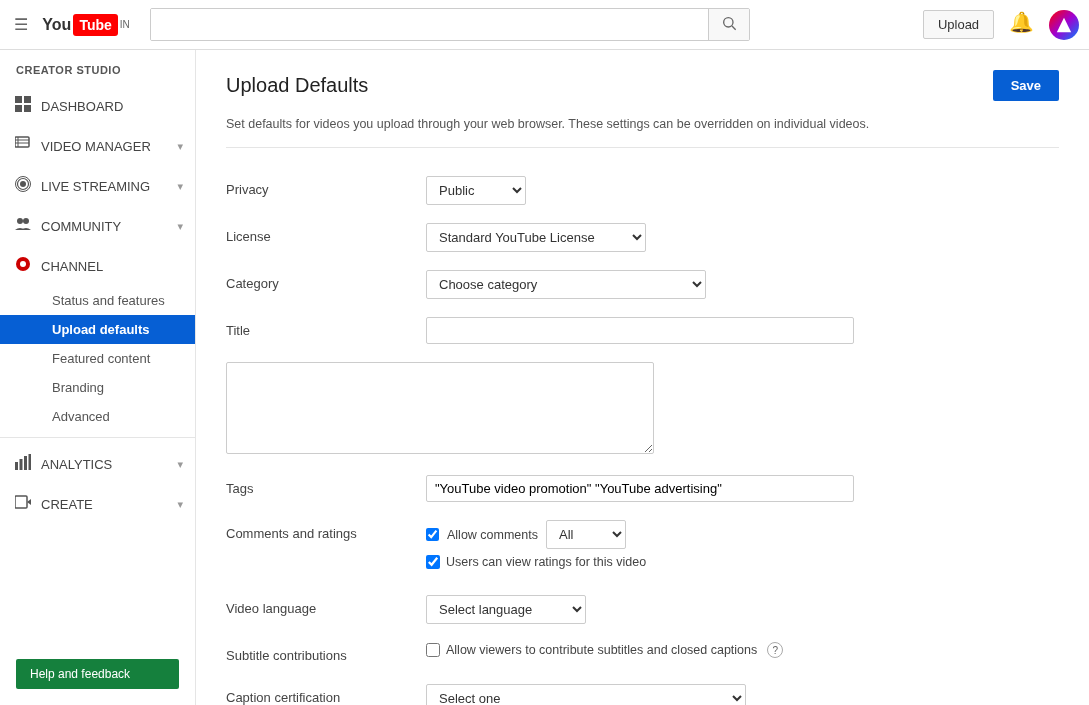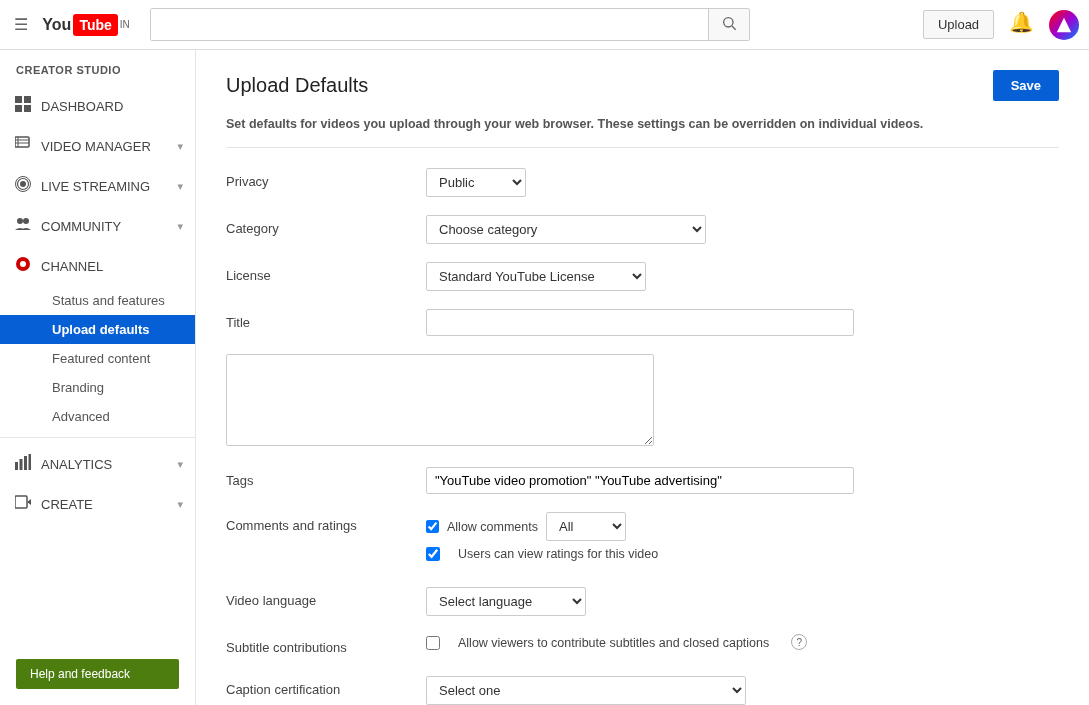--- a/index.html
+++ b/index.html
@@ -121,21 +121,21 @@
     .sidebar-sub-item.active {
       background: #065fd4;
       color: #fff;
       font-weight: bold;
     }
 
     .sidebar-divider { border: none; border-top: 1px solid #e5e5e5; margin: 6px 0; }
 
     .help-feedback-btn {
       margin: auto 16px 16px;
-      background: #4d7c0f;
+      background: #15803d;
       color: #fff;
       border: none;
       padding: 8px 14px;
       border-radius: 2px;
       cursor: pointer;
       font-size: 12px;
       text-align: left;
     }
 
     
@@ -164,24 +164,23 @@
       padding: 8px 18px;
       border-radius: 2px;
       cursor: pointer;
       font-size: 13px;
       font-weight: bold;
     }
 
     .page-description {
       font-size: 12.5px;
       color: #555;
-      margin-bottom: 20px;
+      margin-bottom: 28px;
       border-bottom: 1px solid #e5e5e5;
       padding-bottom: 16px;
-      font-weight: bold;
     }
 
     .form-row {
       display: flex;
       align-items: flex-start;
       margin-bottom: 18px;
     }
     .form-label {
       width: 200px;
       flex-shrink: 0;
@@ -233,21 +232,21 @@
     .tags-input {
       width: 100%;
       max-width: 428px;
       border: 1px solid #ccc;
       border-radius: 2px;
       padding: 5px 8px;
       font-size: 13px;
       outline: none;
     }
 
-    .checkbox-row { display: flex; align-items: flex-end; gap: 18px; margin-bottom: 8px; }
+    .checkbox-row { display: flex; align-items: center; gap: 6px; margin-bottom: 8px; }
     .checkbox-row input[type=checkbox] { width: 14px; height: 14px; cursor: pointer; }
     .checkbox-label { font-size: 12.5px; color: #444; }
 
     .comments-row { display: flex; align-items: center; gap: 8px; }
     .allow-comments-select { width: 80px; }
 
     .help-icon {
       display: inline-flex;
       align-items: center;
       justify-content: center;
@@ -408,38 +407,38 @@
       <div class="form-control">
         <select class="privacy-select">
           <option>Public</option>
           <option>Unlisted</option>
           <option>Private</option>
         </select>
       </div>
     </div>
 
     <div class="form-row">
+      <div class="form-label">License</div>
+      <div class="form-control">
+        <select class="license-select">
+          <option>Standard YouTube License</option>
+          <option>Creative Commons</option>
+        </select>
+      </div>
+    </div>
+
+    <div class="form-row">
       <div class="form-label">Category</div>
       <div class="form-control">
         <select class="category-select">
           <option>Choose category</option>
           <option>Film &amp; Animation</option>
           <option>Music</option>
           <option>Science &amp; Technology</option>
           <option>Education</option>
-        </select>
-      </div>
-    </div>
-
-    <div class="form-row">
-      <div class="form-label">License</div>
-      <div class="form-control">
-        <select class="license-select">
-          <option>Standard YouTube License</option>
-          <option>Creative Commons</option>
         </select>
       </div>
     </div>
 
     <div class="form-row">
       <div class="form-label">Title</div>
       <div class="form-control">
         <input type="text" class="title-input" style="">
       </div>
     </div>

